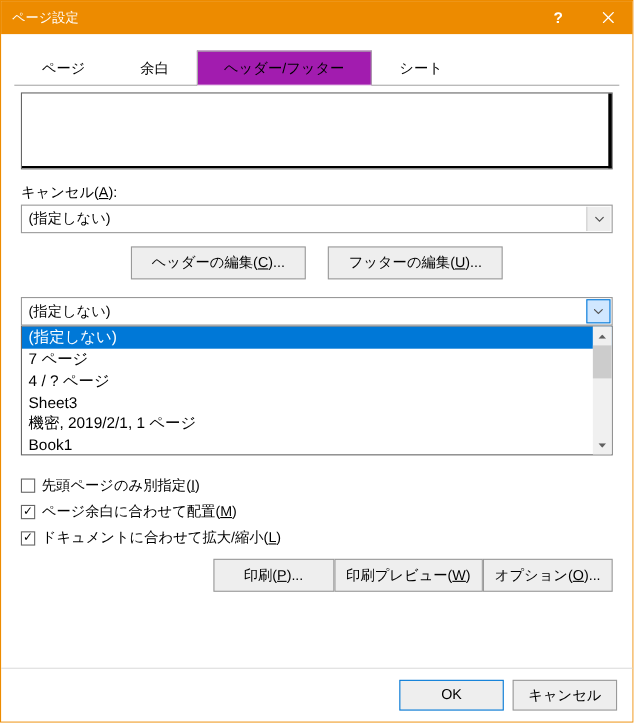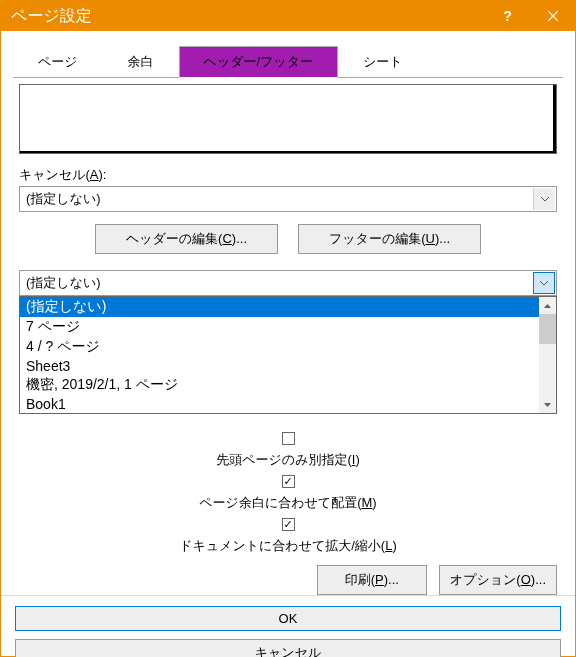--- a/index.html
+++ b/index.html
@@ -1,51 +1,51 @@
 <!DOCTYPE html>
 <html><head>
 <meta charset="utf-8">
 <style>
 * { box-sizing: border-box; font-family: "Yu Gothic UI", "Meiryo", sans-serif; font-size: 13px; }
 body { margin: 0; padding: 0; background: #fff; }
 .window { width: 576px; height: 657px; border: 1px solid #ed8b00; background: #fff; display: flex; flex-direction: column; }
 .titlebar { height: 30px; background: #ed8b00; display: flex; align-items: center; padding-left: 10px; color: #fff; }
-.titlebar-title { flex: 1; font-size: 16px; }
+.titlebar-title { flex: 1; font-size: 12px; }
 .titlebar-btn { width: 45px; height: 30px; display: flex; align-items: center; justify-content: center; color: #fff; font-size: 14px; }
 .titlebar-btn.help { font-family: Arial; font-weight: bold; }
 .titlebar-btn.close svg { width: 10px; height: 10px; }
 .tabs { display: flex; margin: 14px 12px 0 12px; border-bottom: 1px solid #aaa; }
 .tab { padding: 6px 24px; border: 1px solid transparent; cursor: default; position: relative; top: 1px; }
 .tab.active { border: 1px solid #aaa; border-bottom: 1px solid #fff; background: #a21caf; }
 .content { padding: 6px 18px 0 18px; flex: 1; }
 .preview-box { border: 1px solid #666; height: 70px; margin-bottom: 12px; box-shadow: inset -2px 0 0 #000, inset 0 -2px 0 #000; position: relative; }
 .preview-box::after { content:""; position:absolute; right:0; bottom:0; width:3px; height:100%; background:#000; }
 .preview-box::before { content:""; position:absolute; left:0; bottom:0; height:3px; width:100%; background:#000; display:none;}
 .field-row { margin-bottom: 4px; }
 .field-label { margin-bottom: 2px; }
 .select { width: 100%; height: 26px; border: 1px solid #999; display: flex; align-items: center; padding-left: 6px; position: relative; background:#fff; }
 .select .arrow-btn { position: absolute; right: 1px; top: 1px; bottom: 1px; width: 22px; border-left: 1px solid #ccc; background: #eee; display: flex; align-items: center; justify-content: center; }
 .select.open .arrow-btn { background: #d0e7ff; border:1px solid #0078d7; }
 .button-row { display: flex; justify-content: center; gap: 20px; margin: 12px 0 16px 0; }
-.btn { border: 1px solid #999; background: #eee; padding: 5px 30px; min-width: 130px; text-align: center; cursor: default; }
+.btn { border: 1px solid #999; background: #eee; padding: 5px 18px; min-width: 130px; text-align: center; cursor: default; }
 .dropdown-open { position: relative; }
 .dropdown-list { position: absolute; left: 0; right: 0; top: 26px; border: 1px solid #666; background: #fff; z-index: 10; }
 .dropdown-list .opt { padding: 1px 6px; font-size: 14px; white-space: nowrap; }
 .dropdown-list .opt.selected { background: #0078d7; color: #fff; }
 .dropdown-scroll { position: absolute; right: 0; top: 0; bottom: 0; width: 17px; background: #f0f0f0; }
 .dropdown-scroll .sbtn { height: 17px; background: #f0f0f0; display:flex;align-items:center;justify-content:center; }
 .dropdown-scroll .track { position:absolute; top:17px; bottom:17px; left:0; right:0; background:#f0f0f0;}
 .dropdown-scroll .thumb { position:absolute; top:17px; left:0; right:0; height:30px; background:#ccc;}
 .spacer-after-list { height: 132px; }
-.check-row { display: flex; align-items: center; gap: 6px; margin-bottom: 6px; flex-direction: column; }
+.check-row { display: flex; align-items: center; gap: 6px; margin-bottom: 6px; }
 .check { width: 13px; height: 13px; border: 1px solid #666; display: inline-flex; align-items: center; justify-content: center; background:#fff; font-size:11px; line-height:1; }
 .check.checked::after { content: "✓"; color:#000; font-size:11px; }
-.action-row { display: flex; justify-content: flex-end; gap: 12px; margin-top: 10px; }
+.action-row { display: flex; justify-content: flex-end; gap: 0; margin-top: 10px; }
 .action-row .btn { min-width: 110px; padding:5px 10px;}
-.footer { border-top: 1px solid #ddd; padding: 10px 14px; display: flex; justify-content: flex-end; gap: 8px; flex-direction: column; }
+.footer { border-top: 1px solid #ddd; padding: 10px 14px; display: flex; justify-content: flex-end; gap: 8px; }
 .footer .btn { min-width: 95px; padding:4px 0;}
 .footer .btn.primary { border: 1px solid #0078d7; }
 .underline { text-decoration: underline; }
 svg.chev { width:8px; height:5px; }
 </style>
 </head>
 <body>
 
 <div class="window">
   <div class="titlebar">
@@ -137,20 +137,21 @@
       <span class="check checked"></span>
       <span><span>ページ余白に合わせて配置(</span><span class="underline">M</span><span>)</span></span>
     </div>
     <div class="check-row">
       <span class="check checked"></span>
       <span><span>ドキュメントに合わせて拡大/縮小(</span><span class="underline">L</span><span>)</span></span>
     </div>
 
     <div class="action-row">
       <div class="btn"><span>印刷(</span><span class="underline">P</span><span>)...</span></div>
+      <div class="btn"><span>印刷プレビュー(</span><span class="underline">W</span><span>)</span></div>
       <div class="btn"><span>オプション(</span><span class="underline">O</span><span>)...</span></div>
     </div>
   </div>
 
   <div class="footer">
     <div class="btn primary">OK</div>
     <div class="btn">キャンセル</div>
   </div>
 </div>
 

